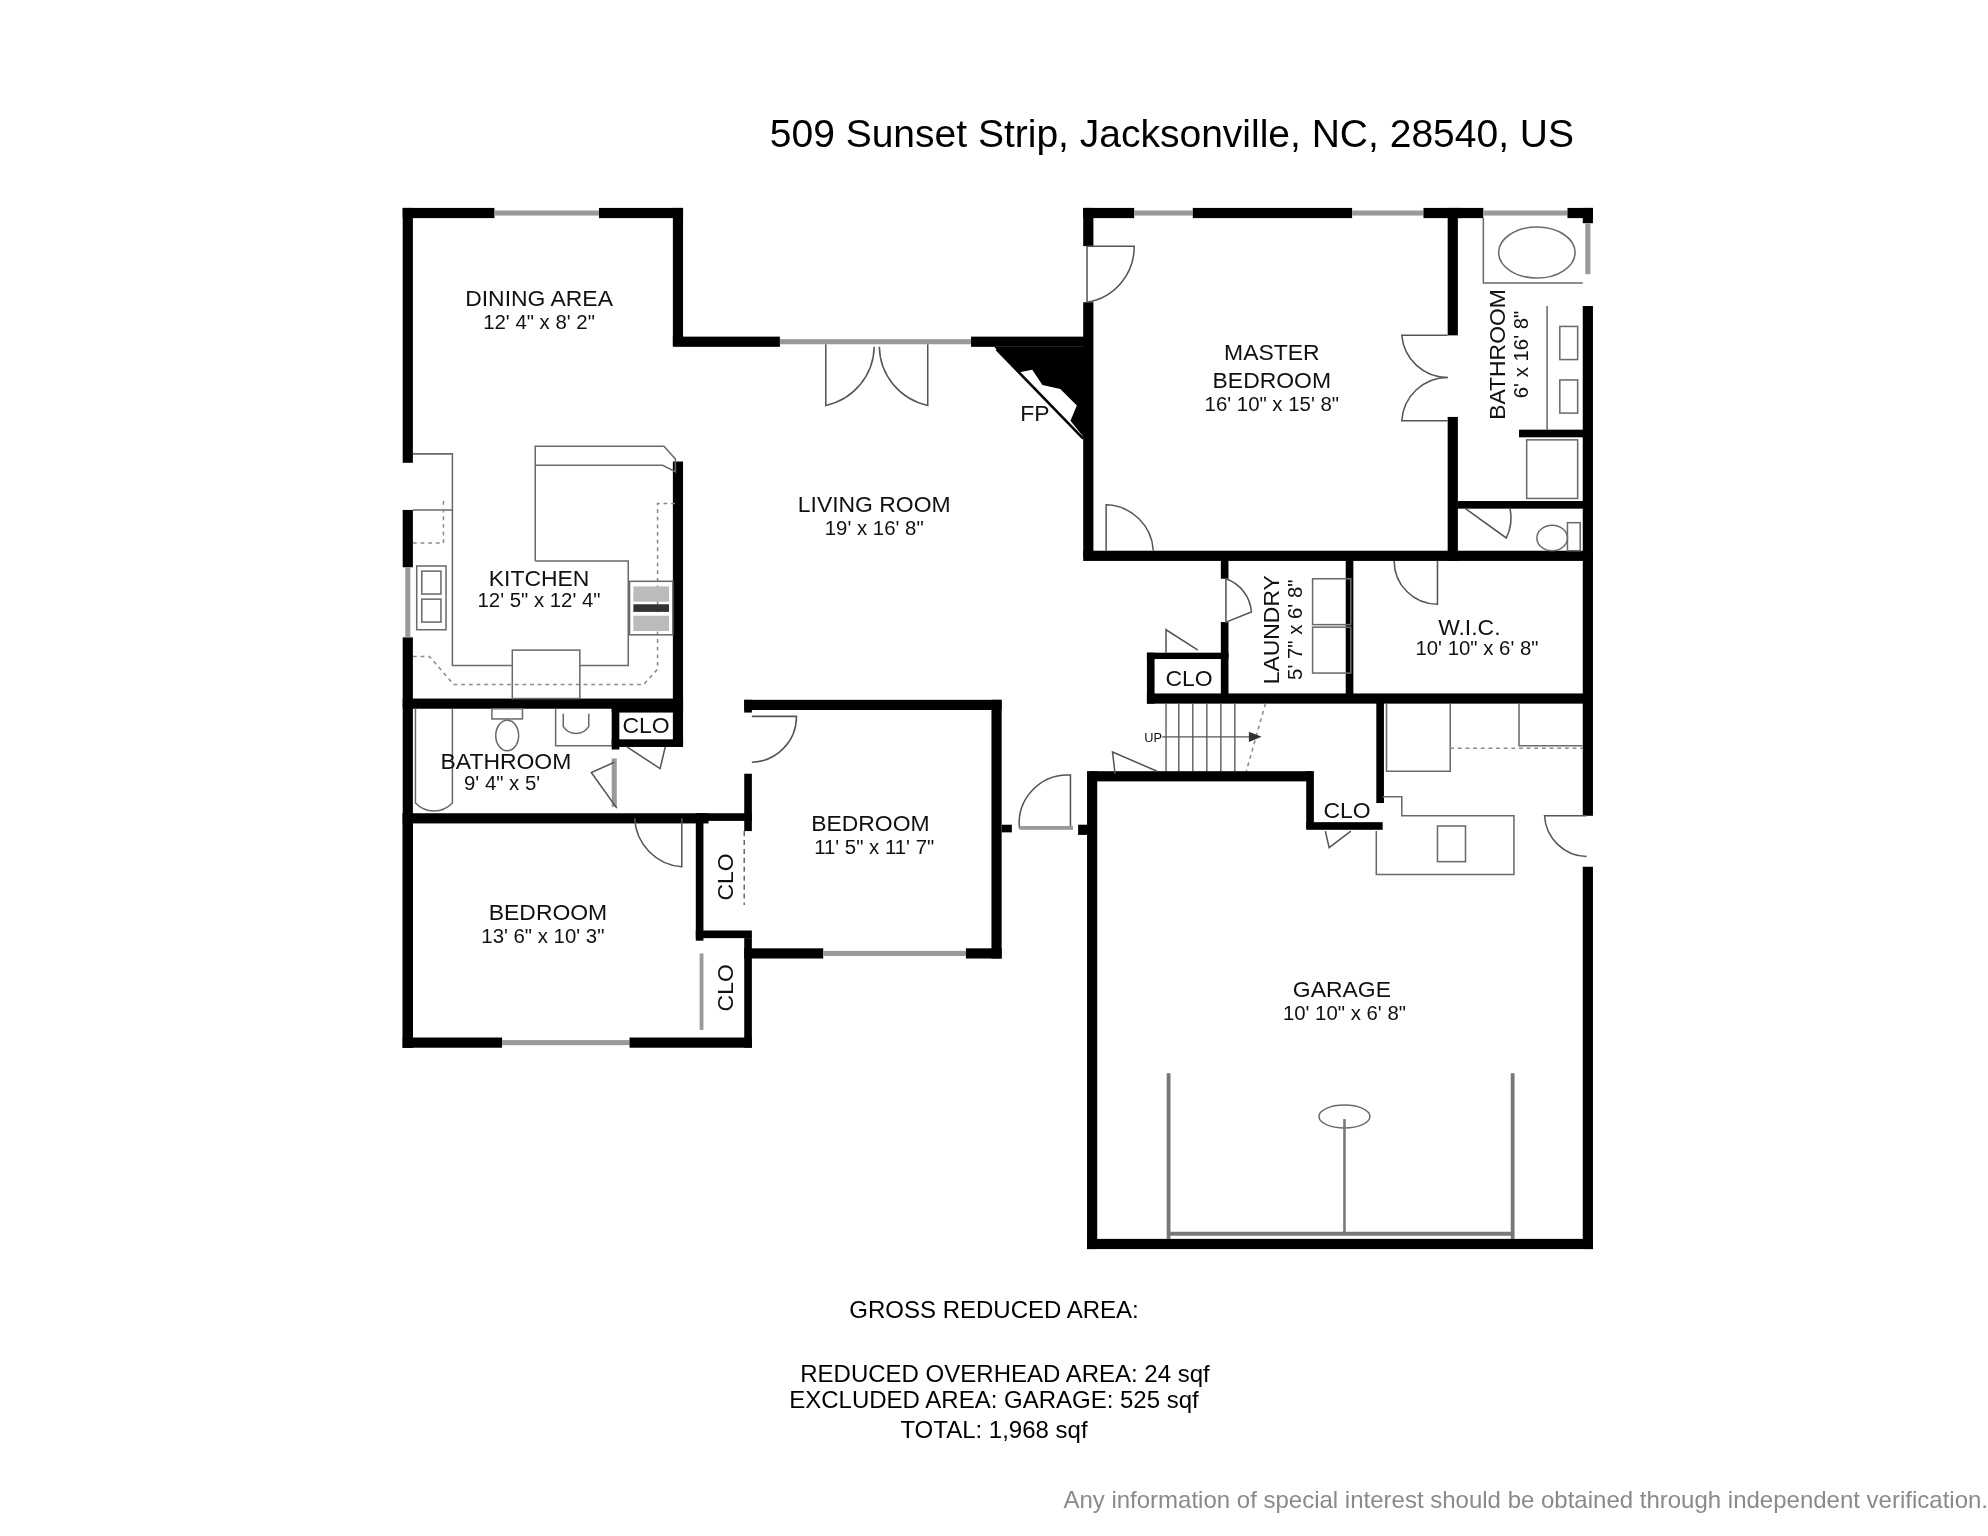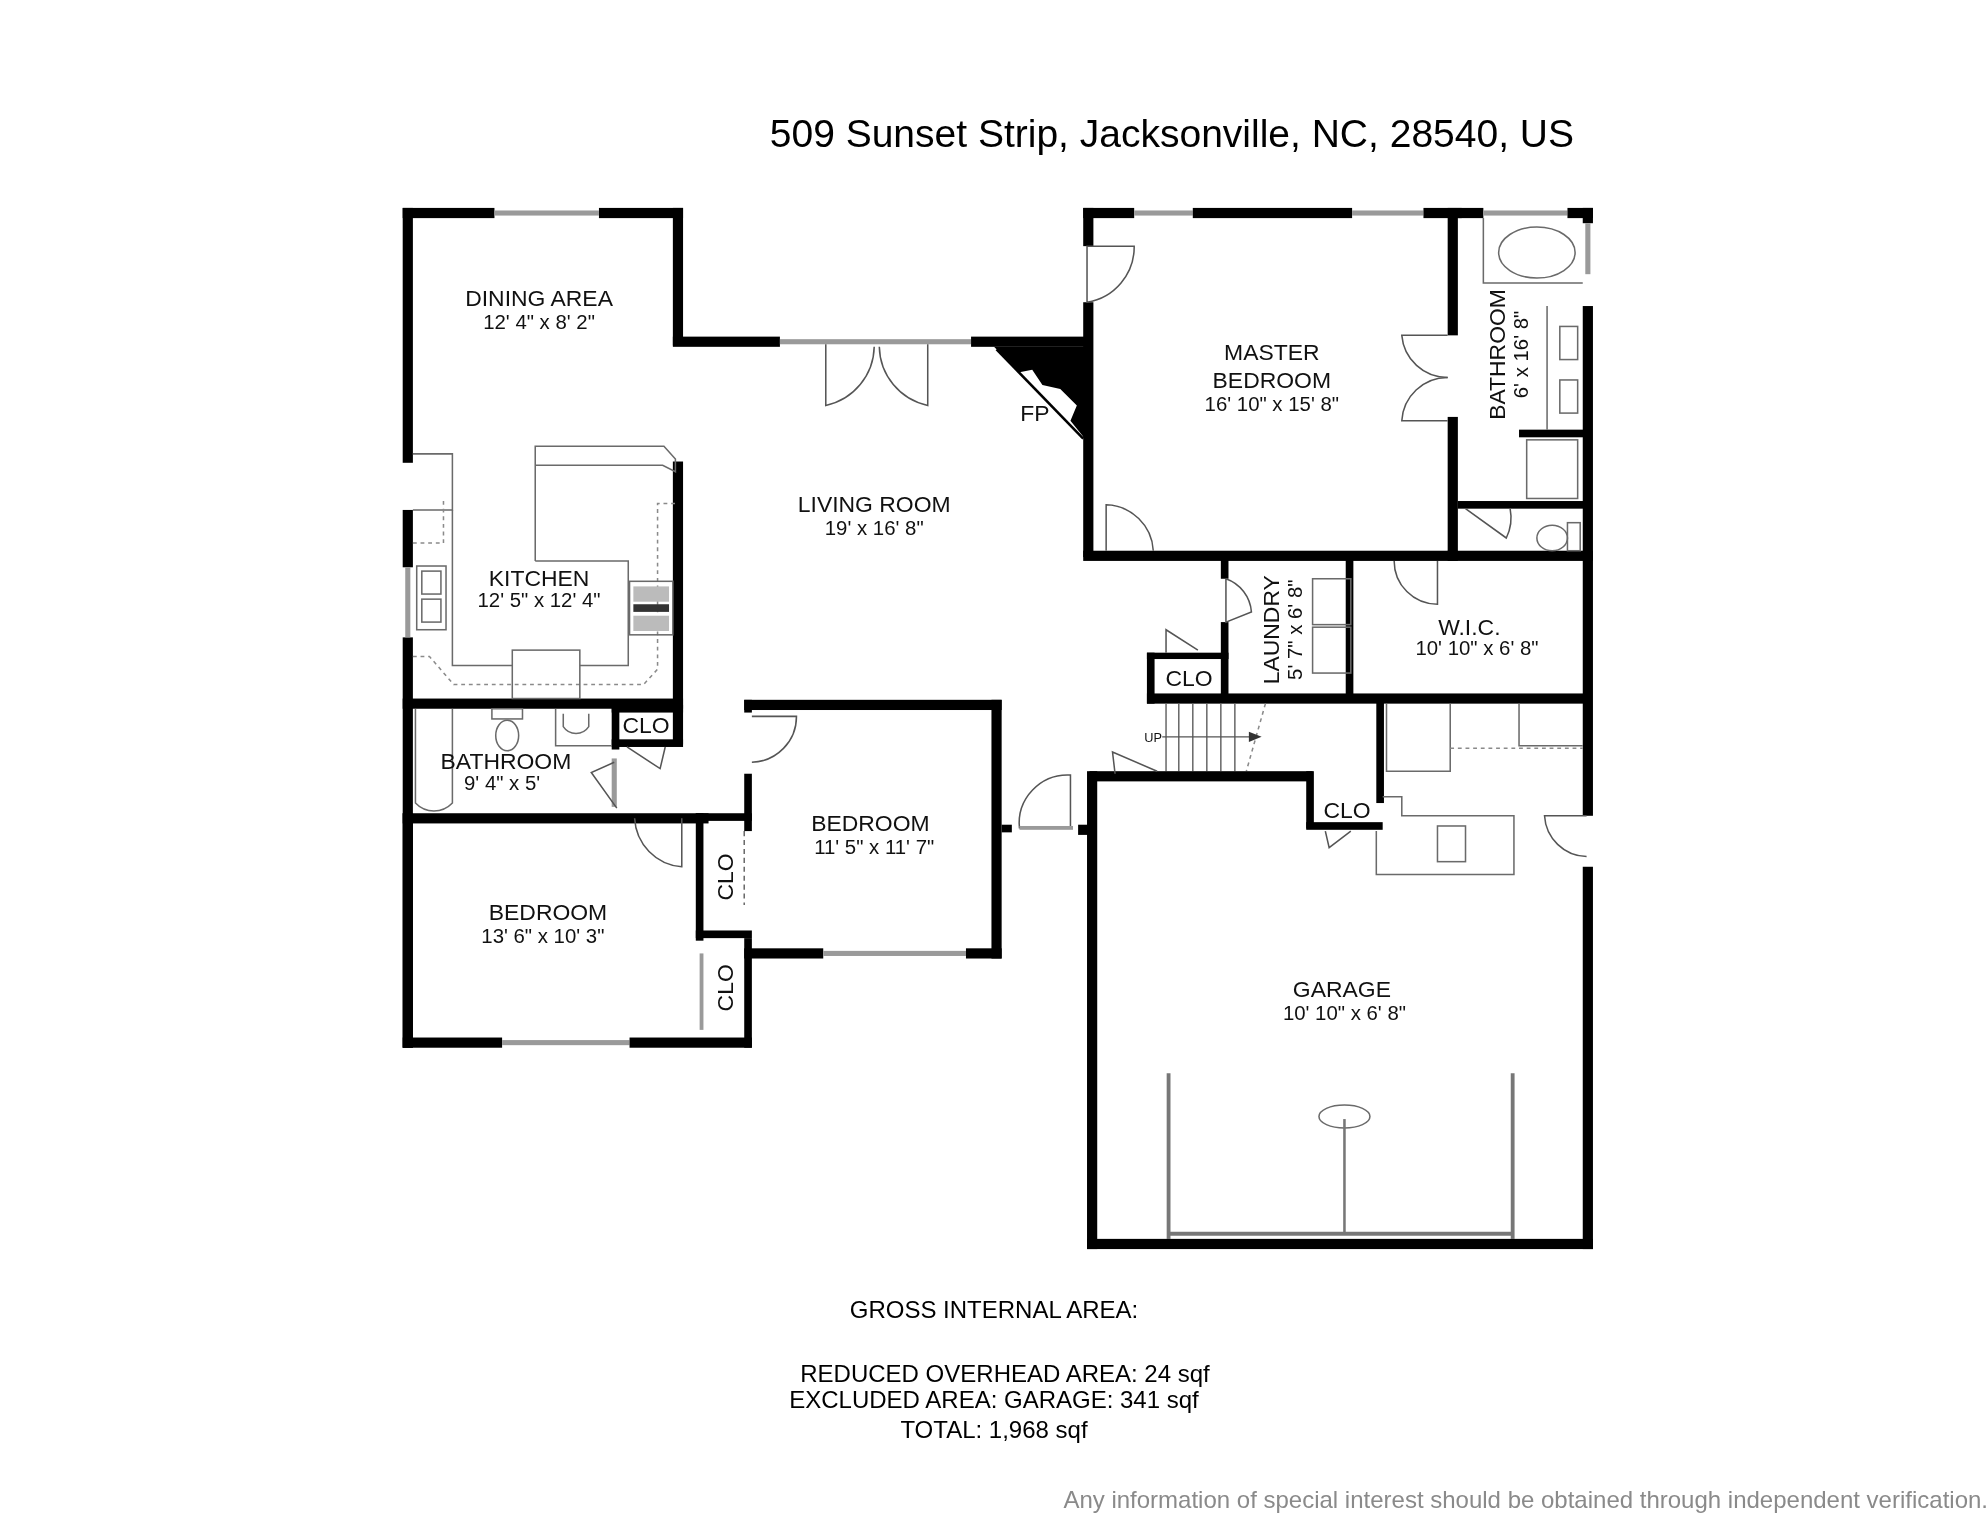--- a/index.html
+++ b/index.html
@@ -252,19 +252,19 @@
       <text class="room-dim" x="1055" y="800">10' 10" x 6' 8"</text>
 
       <text class="clo" x="507" y="575">CLO</text>
       <text class="clo" x="933" y="538">CLO</text>
       <text class="clo" x="1057" y="642">CLO</text>
       <text class="clo" transform="translate(575,688) rotate(-90)">CLO</text>
       <text class="clo" transform="translate(575,775) rotate(-90)">CLO</text>
     </g>
   </svg>
 
-  <div class="summary area-line" style="top:1296px;">GROSS INTERNAL AREA:</div>
+  <div class="summary area-line" style="top:1296px;">GROSS REDUCED AREA:</div>
   <div class="summary area-line" style="top:1360px;padding-left:11px;">REDUCED OVERHEAD AREA: 24 sqf</div>
-  <div class="summary area-line" style="top:1386px;">EXCLUDED AREA: GARAGE: 341 sqf</div>
+  <div class="summary area-line" style="top:1386px;">EXCLUDED AREA: GARAGE: 525 sqf</div>
   <div class="summary area-line" style="top:1416px;">TOTAL: 1,968 sqf</div>
 
   <div class="summary disclaimer" style="top:1486px;text-align:right;">Any information of special interest should be obtained through independent verification.</div>
 </div>
 
 </body></html>

